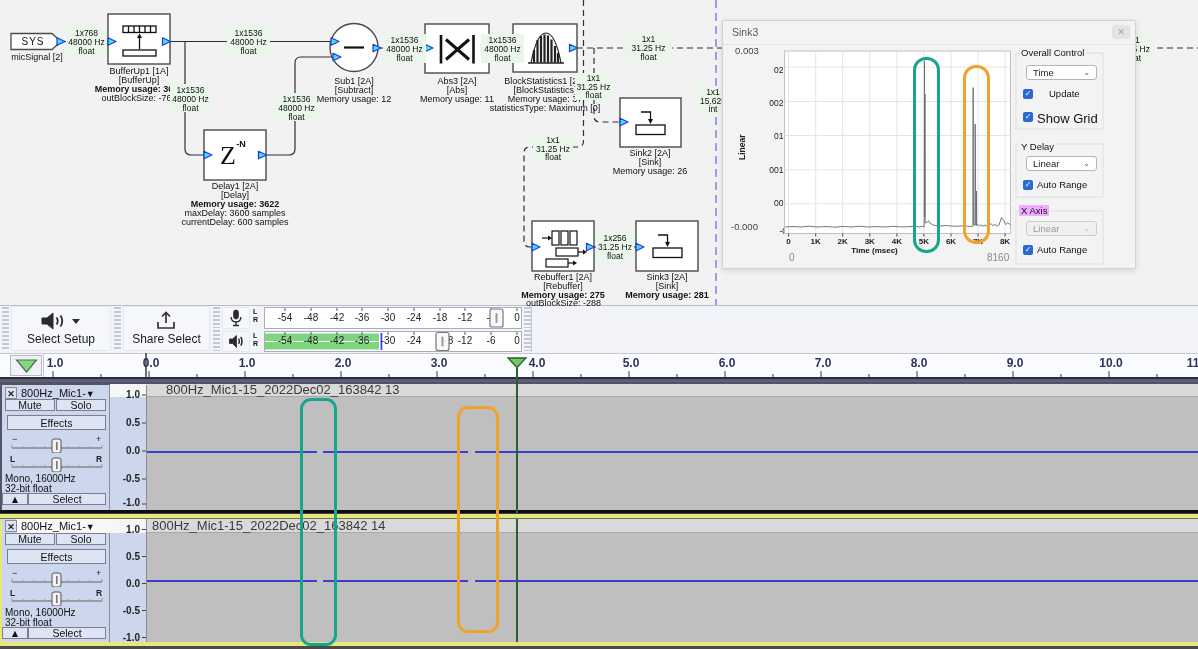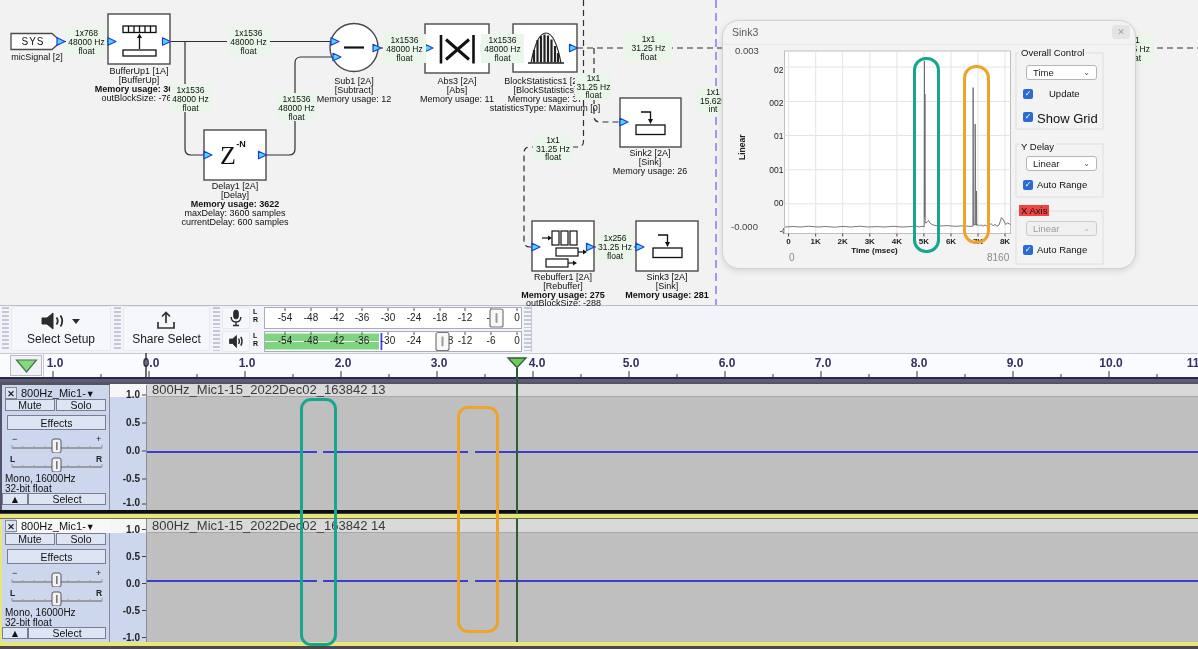--- a/index.html
+++ b/index.html
@@ -210,21 +210,21 @@
       <g>
         <rect x="1112" y="34" width="42" height="29" fill="#e9f6e9"></rect>
         <text x="1133" y="43">1x1</text>
           <text x="1133" y="52">31.25 Hz</text>
           <text x="1133" y="61">float</text>
       </g>
     </g>
 
   </svg>
 
-  <div id="sink3" class="abs" style="left:722px;top:20px;width:412px;height:247px;background:#f3f3f3;border:1px solid #d2d2d2;border-radius:17px;box-shadow:0 2px 6px rgba(0,0,0,0.12);">
+  <div id="sink3" class="abs" style="left:722px;top:20px;width:412px;height:247px;background:#f3f3f3;border:1px solid #d2d2d2;border-radius:1px;box-shadow:0 2px 6px rgba(0,0,0,0.12);">
     <div class="abs" style="left:9px;top:5px;font-size:10.5px;color:#5a5a5a;">Sink3</div>
     <div class="abs" style="left:0;top:23px;width:412px;height:1px;background:#e6e6e6;"></div>
     <div class="abs" style="left:389px;top:4px;width:18px;height:14px;background:#e4e4e4;border-radius:3px;color:#9f9f9f;font-size:9px;text-align:center;line-height:14px;">✕</div>
 
     <svg class="abs" style="left:0;top:0" width="412" height="247" viewBox="0 0 412 247">
 
       <g font-size="8.5" fill="#222" text-anchor="end">
         <text x="60.5" y="52">02</text>
         <text x="60.5" y="85">002</text>
         <text x="60.5" y="118">01</text>
@@ -281,21 +281,21 @@
     <div class="abs" style="left:300px;top:68px;width:10px;height:10px;background:#2a6ad4;border-radius:2px;color:#fff;font-size:8px;text-align:center;line-height:10px;">✓</div>
     <div class="abs" style="left:314px;top:67px;font-size:9.5px;color:#111;margin-left:12px;">Update</div>
     <div class="abs" style="left:300px;top:91px;width:10px;height:10px;background:#2a6ad4;border-radius:2px;color:#fff;font-size:8px;text-align:center;line-height:10px;">✓</div>
     <div class="abs" style="left:314px;top:90px;font-size:13px;color:#111;">Show Grid</div>
 
     <div class="abs" style="left:296px;top:120px;font-size:9.5px;color:#111;background:#f3f3f3;padding:0 2px;">Y Delay</div>
     <div class="abs" style="left:303px;top:135px;width:71px;height:15px;background:#fff;border:1px solid #b5b5b5;border-radius:3px;font-size:9.5px;color:#222;line-height:14px;padding-left:6px;box-sizing:border-box;">Linear<span style="position:absolute;right:6px;top:0;color:#555;font-size:8px;">⌄</span></div>
     <div class="abs" style="left:300px;top:159px;width:10px;height:10px;background:#2a6ad4;border-radius:2px;color:#fff;font-size:8px;text-align:center;line-height:10px;">✓</div>
     <div class="abs" style="left:314px;top:158px;font-size:9.5px;color:#111;">Auto Range</div>
 
-    <div class="abs" style="left:296px;top:184px;font-size:9.5px;color:#111;background:#ef4444;padding:0 2px;">X Axis</div>
+    <div class="abs" style="left:296px;top:184px;font-size:9.5px;color:#111;background:#f0abfc;padding:0 2px;">X Axis</div>
     <div class="abs" style="left:303px;top:200px;width:71px;height:15px;background:#f0f0f0;border:1px solid #cccccc;border-radius:3px;font-size:9.5px;color:#9a9a9a;line-height:14px;padding-left:6px;box-sizing:border-box;">Linear<span style="position:absolute;right:6px;top:0;color:#bbb;font-size:8px;">⌄</span></div>
     <div class="abs" style="left:300px;top:224px;width:10px;height:10px;background:#2a6ad4;border-radius:2px;color:#fff;font-size:8px;text-align:center;line-height:10px;">✓</div>
     <div class="abs" style="left:314px;top:223px;font-size:9.5px;color:#111;">Auto Range</div>
   </div>
 
   <div id="aud" class="abs" style="left:0;top:305px;width:1198px;height:344px;background:#f3f4f8;">
 
     <div class="abs" style="left:0;top:0;width:1198px;height:48px;background:#f2f4f9;border-top:1px solid #b9bcc9;box-sizing:border-box;"></div>
     <div class="grip" style="left:2px;top:2px;height:44px;"></div>
     <div class="abs tbtn" style="left:11px;top:1px;width:100px;height:45px;"></div>
@@ -403,21 +403,21 @@
       </g>
       <path d="M146,0 V25" stroke="#222" stroke-width="1.3"></path>
       <polygon points="508,5 526,5 517,14.5" fill="#6ecc5e" stroke="#2f5c33" stroke-width="1.3"></polygon>
     </svg>
     <div class="abs" style="left:0;top:71.5px;width:1198px;height:2px;background:#2c2c38;"></div>
     <div class="abs" style="left:0;top:73.5px;width:1198px;height:3.5px;background:#5c5c82;"></div>
     <div class="abs" style="left:0;top:77px;width:1198px;height:3px;background:#55555a;"></div>
 
     <div class="abs" style="left:0;top:80px;width:1198px;height:125px;background:#ccd7ed;"></div>
     <div class="abs" style="left:147px;top:80px;width:1051px;height:125px;background:#bfbfbf;"></div>
-    <div class="abs" style="left:147px;top:79px;width:1051px;height:13px;background:#d9d9d9;border-bottom:1px solid #a8a8a8;box-sizing:border-box;font-size:13px;color:#3a3a3a;padding-left:5px;line-height:12px;">800Hz_Mic1-15_2022Dec02_163842 13</div>
+    <div class="abs" style="left:147px;top:79px;width:1051px;height:13px;background:#d9d9d9;border-bottom:1px solid #a8a8a8;box-sizing:border-box;font-size:13px;color:#3a3a3a;padding-left:19px;line-height:12px;">800Hz_Mic1-15_2022Dec02_163842 13</div>
     <div class="abs" style="left:147px;top:146px;width:1051px;height:2px;background:#3d3dcb;"></div>
     <div class="abs" style="left:317px;top:146px;width:6px;height:2px;background:#bfbfbf;"></div>
     <div class="abs" style="left:468px;top:146px;width:7px;height:2px;background:#bfbfbf;"></div>
     <div class="abs" style="left:0;top:80px;width:2px;height:125px;background:#52526a;"></div>
 
     <div class="abs" style="left:0;top:80px;width:110px;height:125px;border-right:1px solid #8b8b9b;box-sizing:border-box;">
       <div class="abs xbtn" style="left:5px;top:2px;">✕</div>
       <div class="abs" style="left:21px;top:2px;font-size:11px;color:#111;">800Hz_Mic1-<span style="font-size:9px;">▼</span></div>
       <div class="abs pbtn" style="left:5px;top:14px;width:50px;height:12px;">Mute</div>
       <div class="abs pbtn" style="left:56px;top:14px;width:50px;height:12px;">Solo</div>

